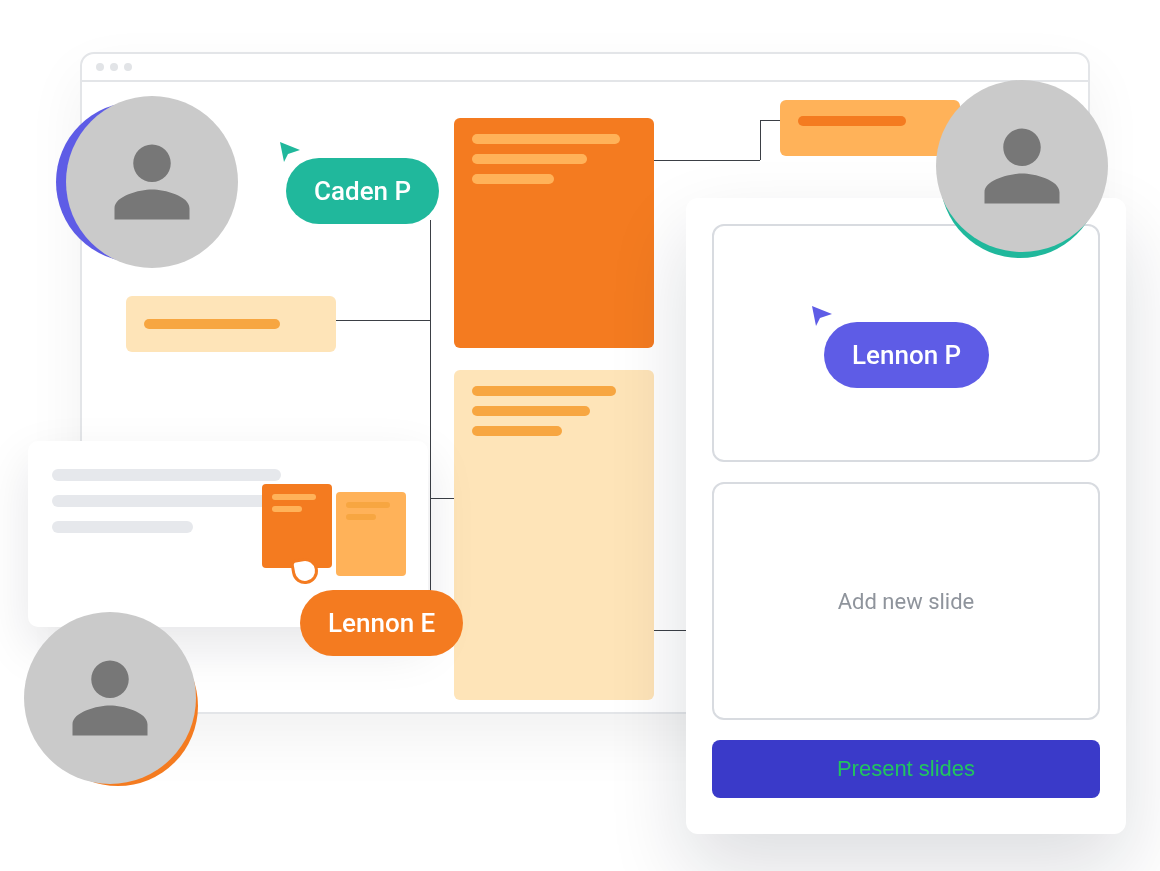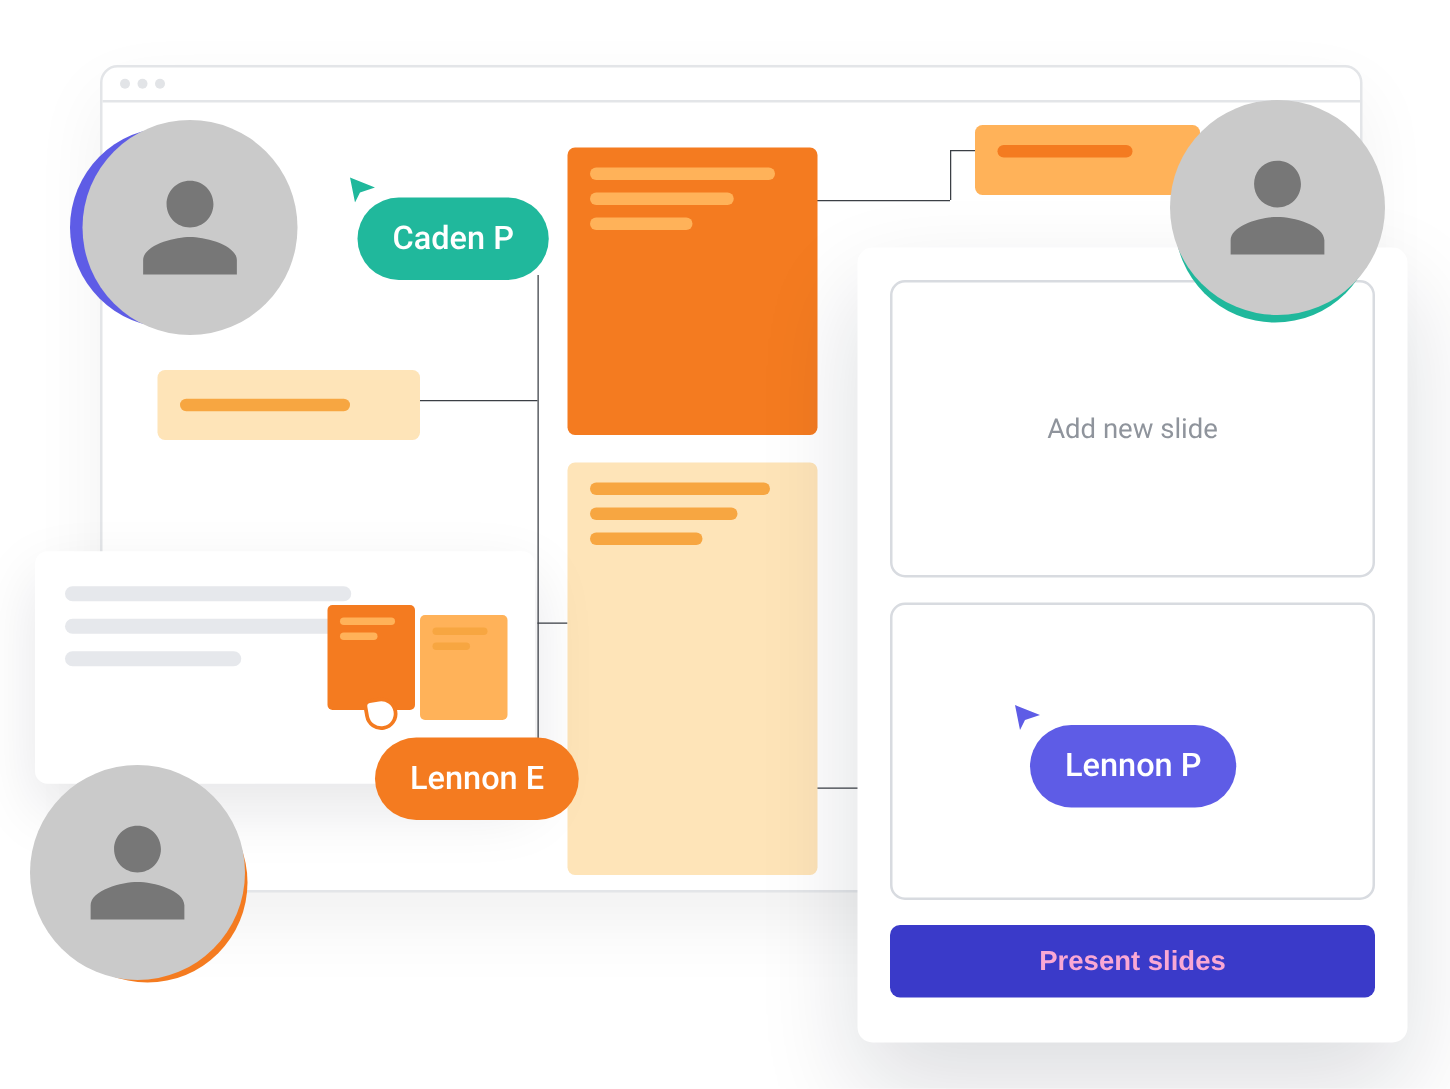--- a/index.html
+++ b/index.html
@@ -142,26 +142,26 @@
     border-radius: 12px;
     height: 238px;
     display:flex; align-items:center; justify-content:center;
     font-size: 22px;
     color: #8f949c;
     position: relative;
   }
   .add-slide { cursor: pointer; }
   .present-btn {
     background: #3a3ac9;
-    color: #f9a8d4;
+    color: #22c55e;
     border: none;
     border-radius: 8px;
     height: 58px;
     font-size: 22px;
-    font-weight: 700;
+    font-weight: 400;
     cursor: pointer;
   }
 
   
   .hollow-cursor {
     position: absolute;
     width: 26px; height: 26px;
     border: 3px solid #F47B20;
     border-radius: 6px 14px 14px 14px;
     transform: rotate(-10deg);
@@ -219,32 +219,32 @@
     <div class="mb" style="background:#FFB259; width:88%;"></div>
     <div class="mb" style="background:#FFB259; width:60%;"></div>
   </div>
   <div class="mini-sticky" style="left:336px; top:492px; background:#FFB259;">
     <div class="mb" style="background:#F7A641; width:88%;"></div>
     <div class="mb" style="background:#F7A641; width:60%;"></div>
   </div>
   <div class="hollow-cursor" style="left:292px; top:558px;"></div>
 
   <div class="slides-panel">
-    <div class="slide-card add-slide">
-      <span>Add new slide</span>
-    </div>
     <div class="slide-card">
 
       <svg width="26" height="22" style="position:absolute; left:96px; top:78px;">
         <path d="M2 2 L22 10 L10 14 L6 22 Z" fill="#5E5CE6"></path>
       </svg>
       <div class="cursor-pill pill-indigo" style="position:absolute; left:110px; top:96px;">
         <span>Lennon P</span>
       </div>
     </div>
+    <div class="slide-card add-slide">
+      <span>Add new slide</span>
+    </div>
     <button class="present-btn">Present slides</button>
   </div>
 
   <svg width="26" height="22" style="position:absolute; left:278px; top:140px;">
     <path d="M2 2 L22 10 L10 14 L6 22 Z" fill="#20B89C"></path>
   </svg>
   <div class="cursor-pill pill-teal" style="left:286px; top:158px;">
     <span>Caden P</span>
   </div>
 

